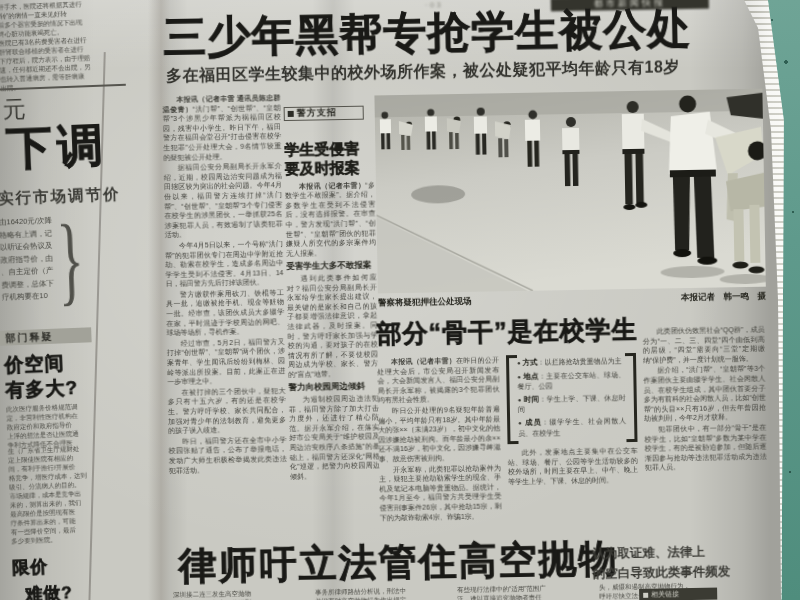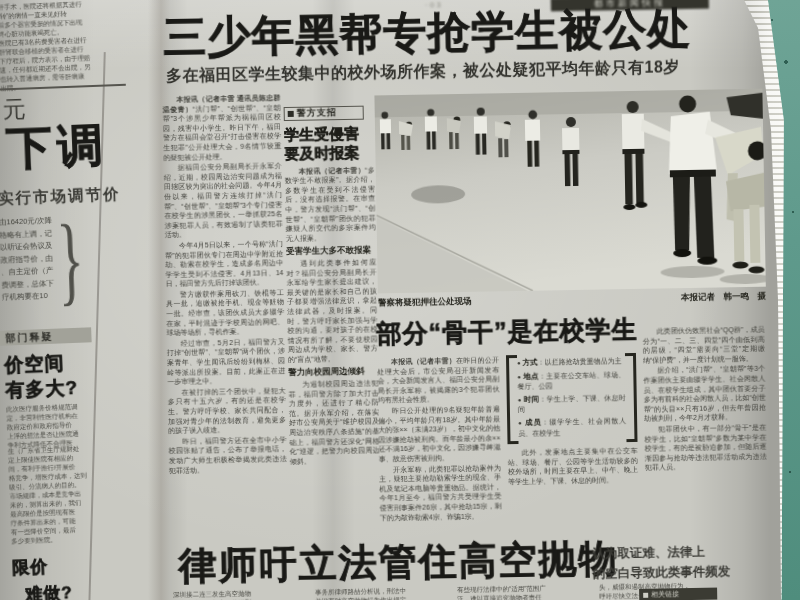--- a/index.html
+++ b/index.html
@@ -79,21 +79,21 @@
   .masthead .mh-band { width:158px; height:13px; background:#34342d; color:#d9d9cf;
        font-size:9px; letter-spacing:3px; text-align:center; line-height:13px; filter:blur(1.2px); }
 
   .headline1 { left:8px; top:4px; font-size:43px; width:560px; white-space:nowrap; }
   .subhead1  { left:10px; top:61px; font-size:16px; color:#33332e; letter-spacing:.5px; font-weight:600; white-space:nowrap; }
 
   .col1 { left:6px;  top:90px;  width:118px; height:452px; overflow:hidden; }
   .col2 { left:127px; top:90px; width:90px;  height:452px; overflow:hidden; padding-top:14px; }
 
   .kicker { border:1px solid #55544d; width:80px; padding:1px 3px; display:flex; align-items:center;
-            gap:3px; margin-bottom:4px; }
+            gap:3px; margin-bottom:19px; }
   .kicker .sq { width:6px; height:6px; background:#2c2c26; }
   .kicker .kl { font-size:9px; font-weight:bold; color:#2c2c26; letter-spacing:1px; }
   .tip-title { font-size:15px; font-weight:900; -webkit-text-stroke:.4px currentColor;
                color:#1e1e19; line-height:19px; margin-bottom:4px; }
   .tip-sub { margin:4px 0 2px; }
 
   .photo-wrap { left:218px; top:94px; width:388px; height:198px; }
   .photo-wrap svg { display:block; width:100%; height:100%; filter:blur(.3px); }
 
   .caption-row { left:218px; top:296px; width:388px; display:flex; justify-content:space-between; }

